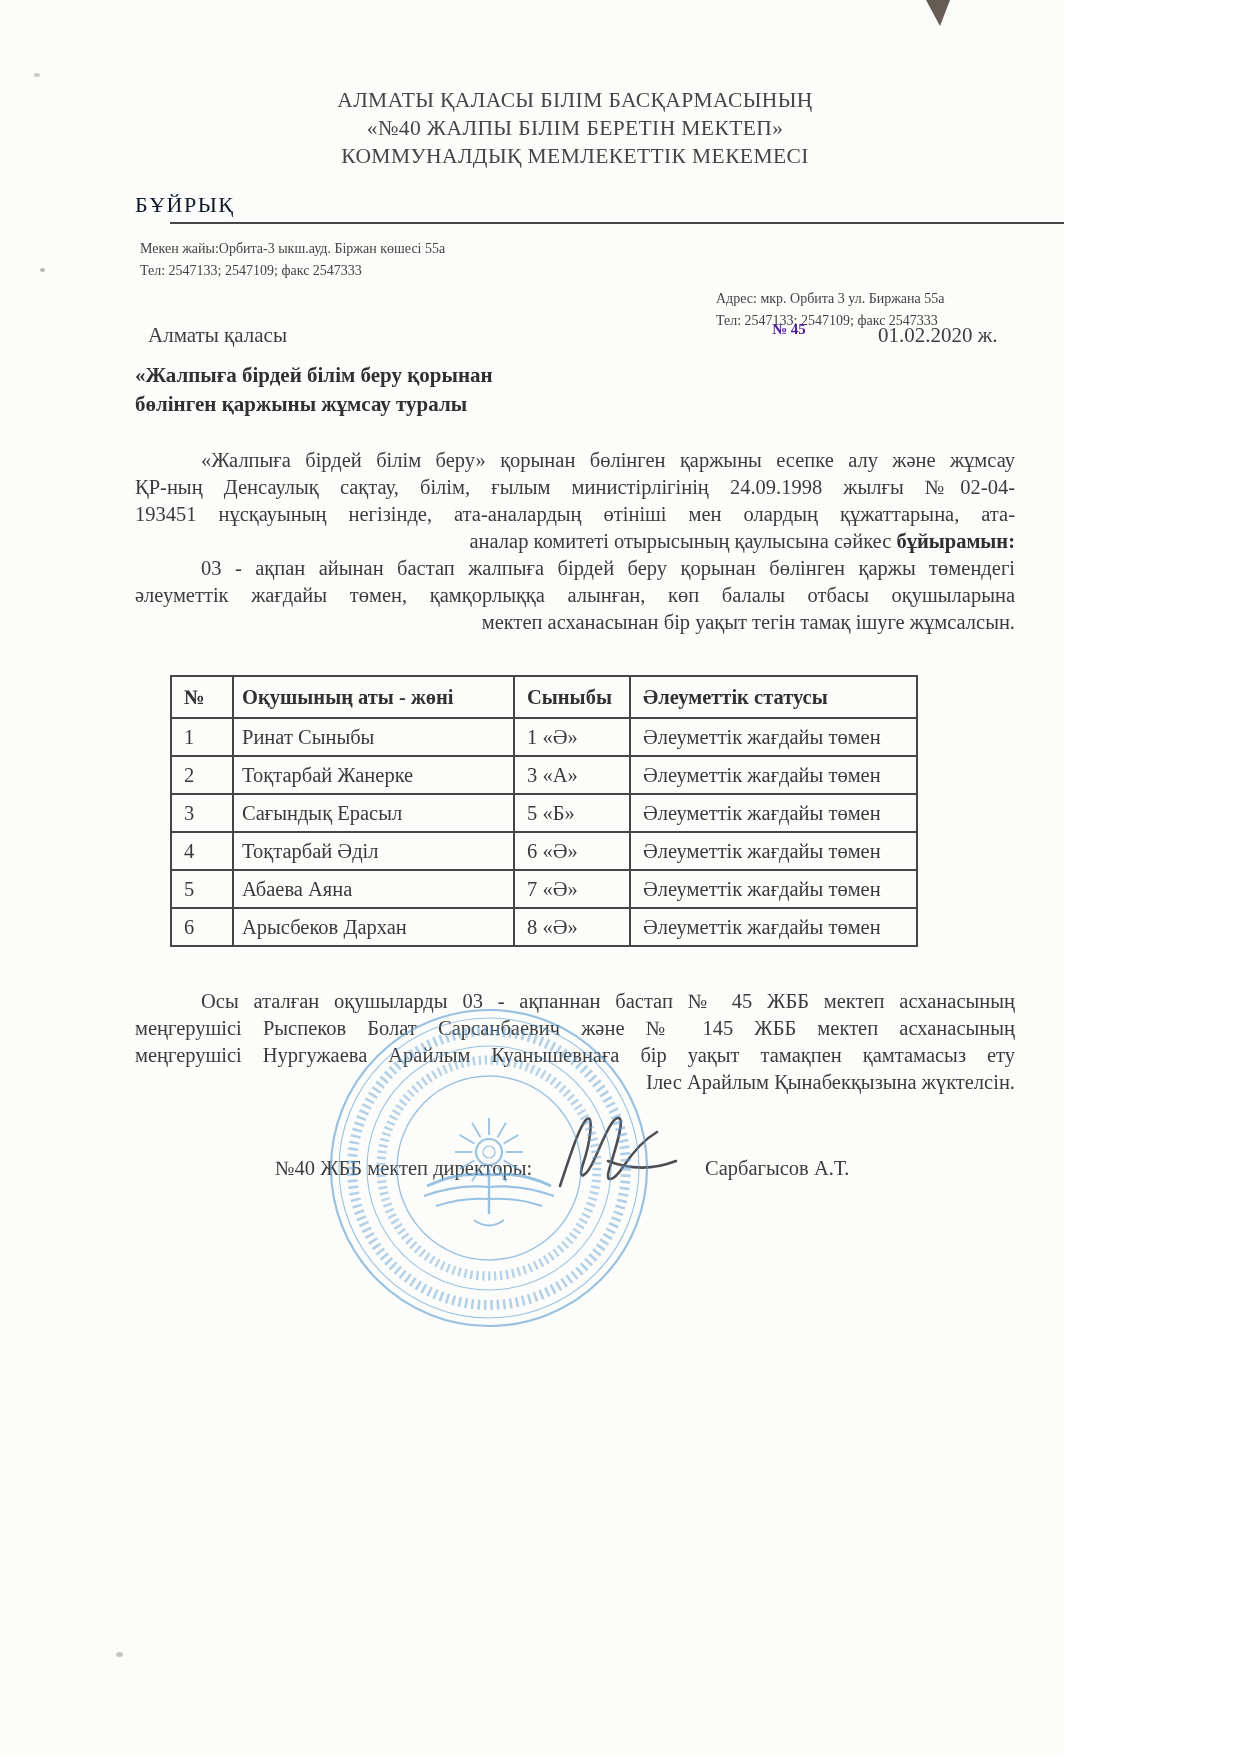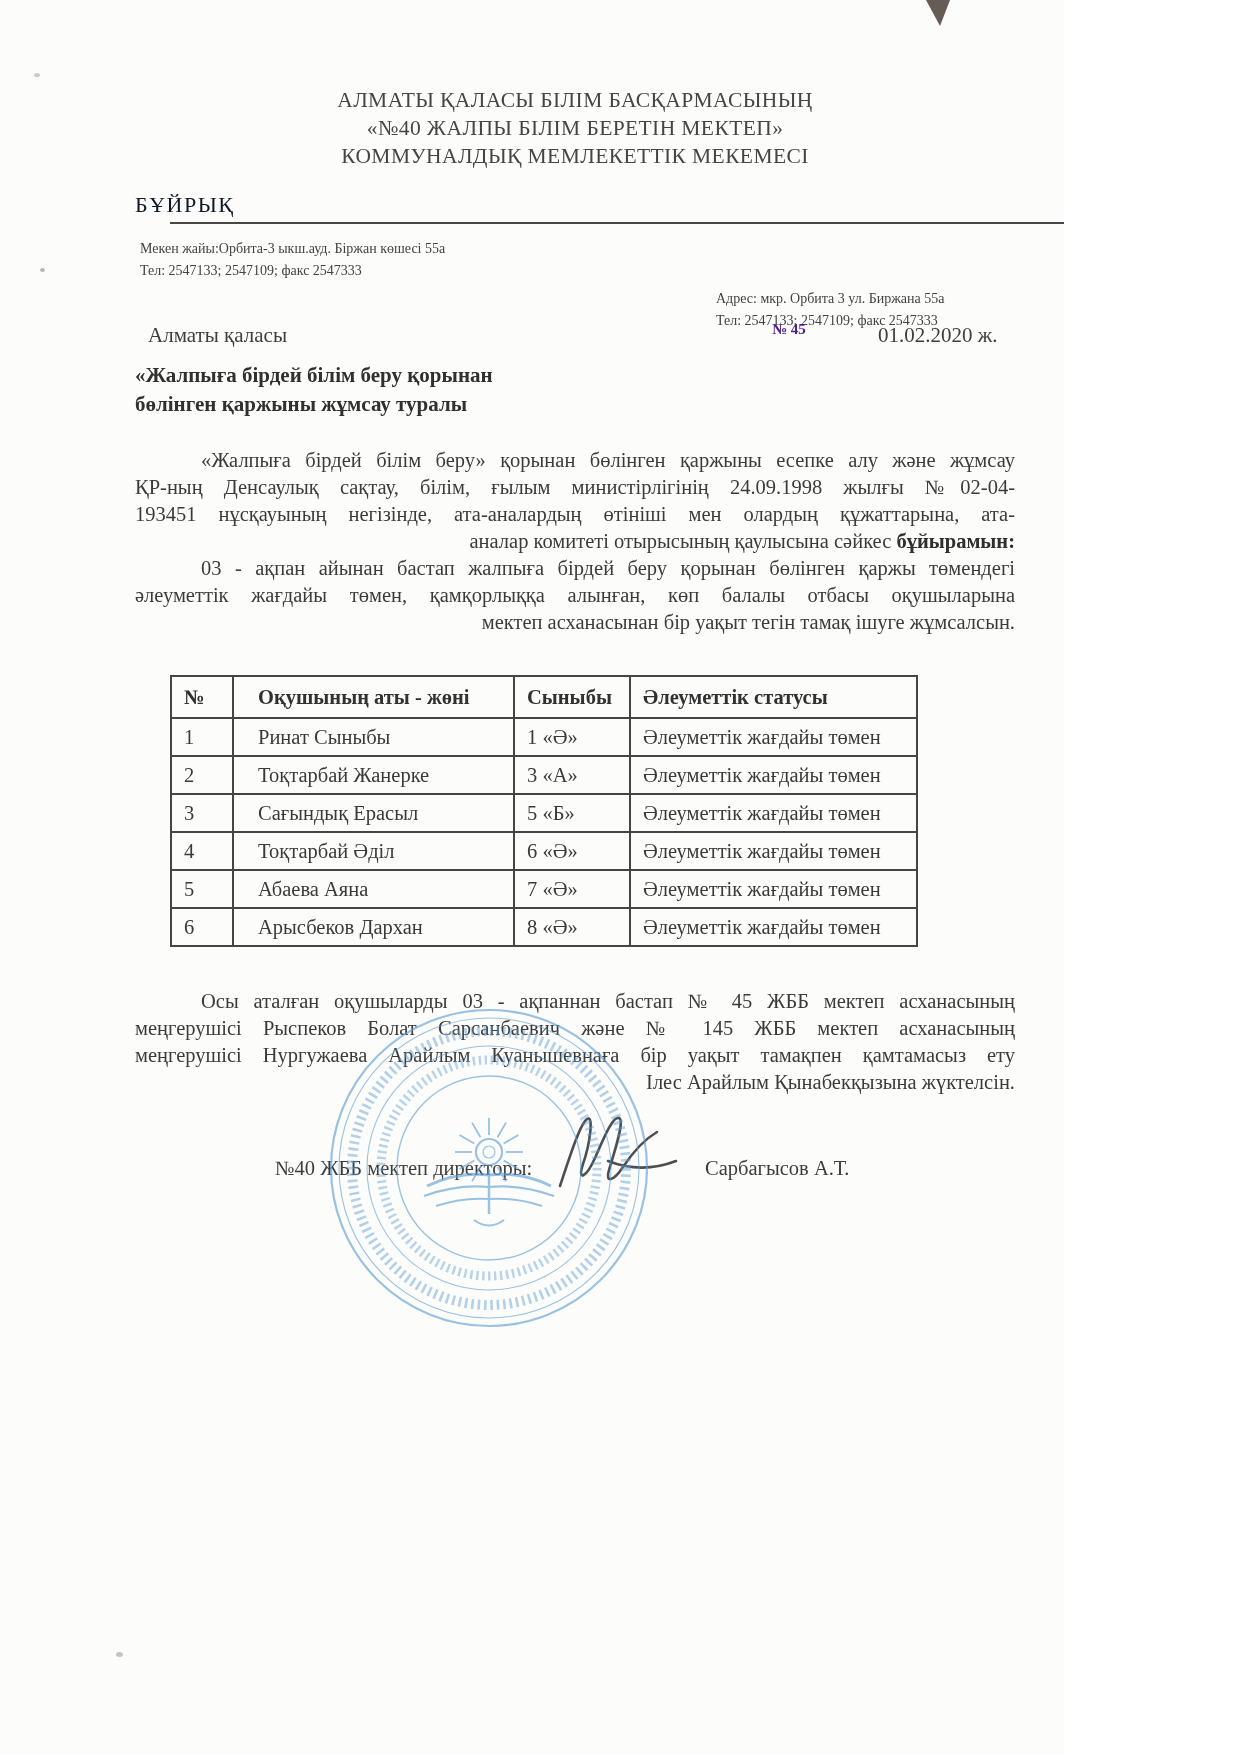--- a/index.html
+++ b/index.html
@@ -42,21 +42,21 @@
     font-size:20.5px;color:#3a3a3a;table-layout:fixed;width:746px;}
   .students-table th,.students-table td{
     border:2px solid #454545;vertical-align:middle;
     padding:2px 8px 2px 12px;text-align:left;overflow:hidden;white-space:nowrap;}
   .students-table th{font-weight:bold;color:#313131;height:36px;}
   .students-table td{height:32px;}
   .col-num{width:62px;}
   .col-name{width:281px;}
   .col-class{width:116px;}
   .col-status{width:287px;}
-  .students-table th.c-name,.students-table td.c-name{padding-left:24px;}
+  .students-table th.c-name,.students-table td.c-name{padding-left:8px;}
   
   .sig-role{left:275px;top:1157px;font-size:20.5px;}
   .sig-name{left:705px;top:1157px;font-size:20.5px;}
   .sig-scribble{left:552px;top:1108px;pointer-events:none;}
   
   .stamp{left:323px;top:1002px;opacity:.62;pointer-events:none;}
   
   .artifact-corner{left:926px;top:0;width:0;height:0;
     border-left:14px solid transparent;border-right:10px solid transparent;
     border-top:26px solid #4a3f38;opacity:.85;}

